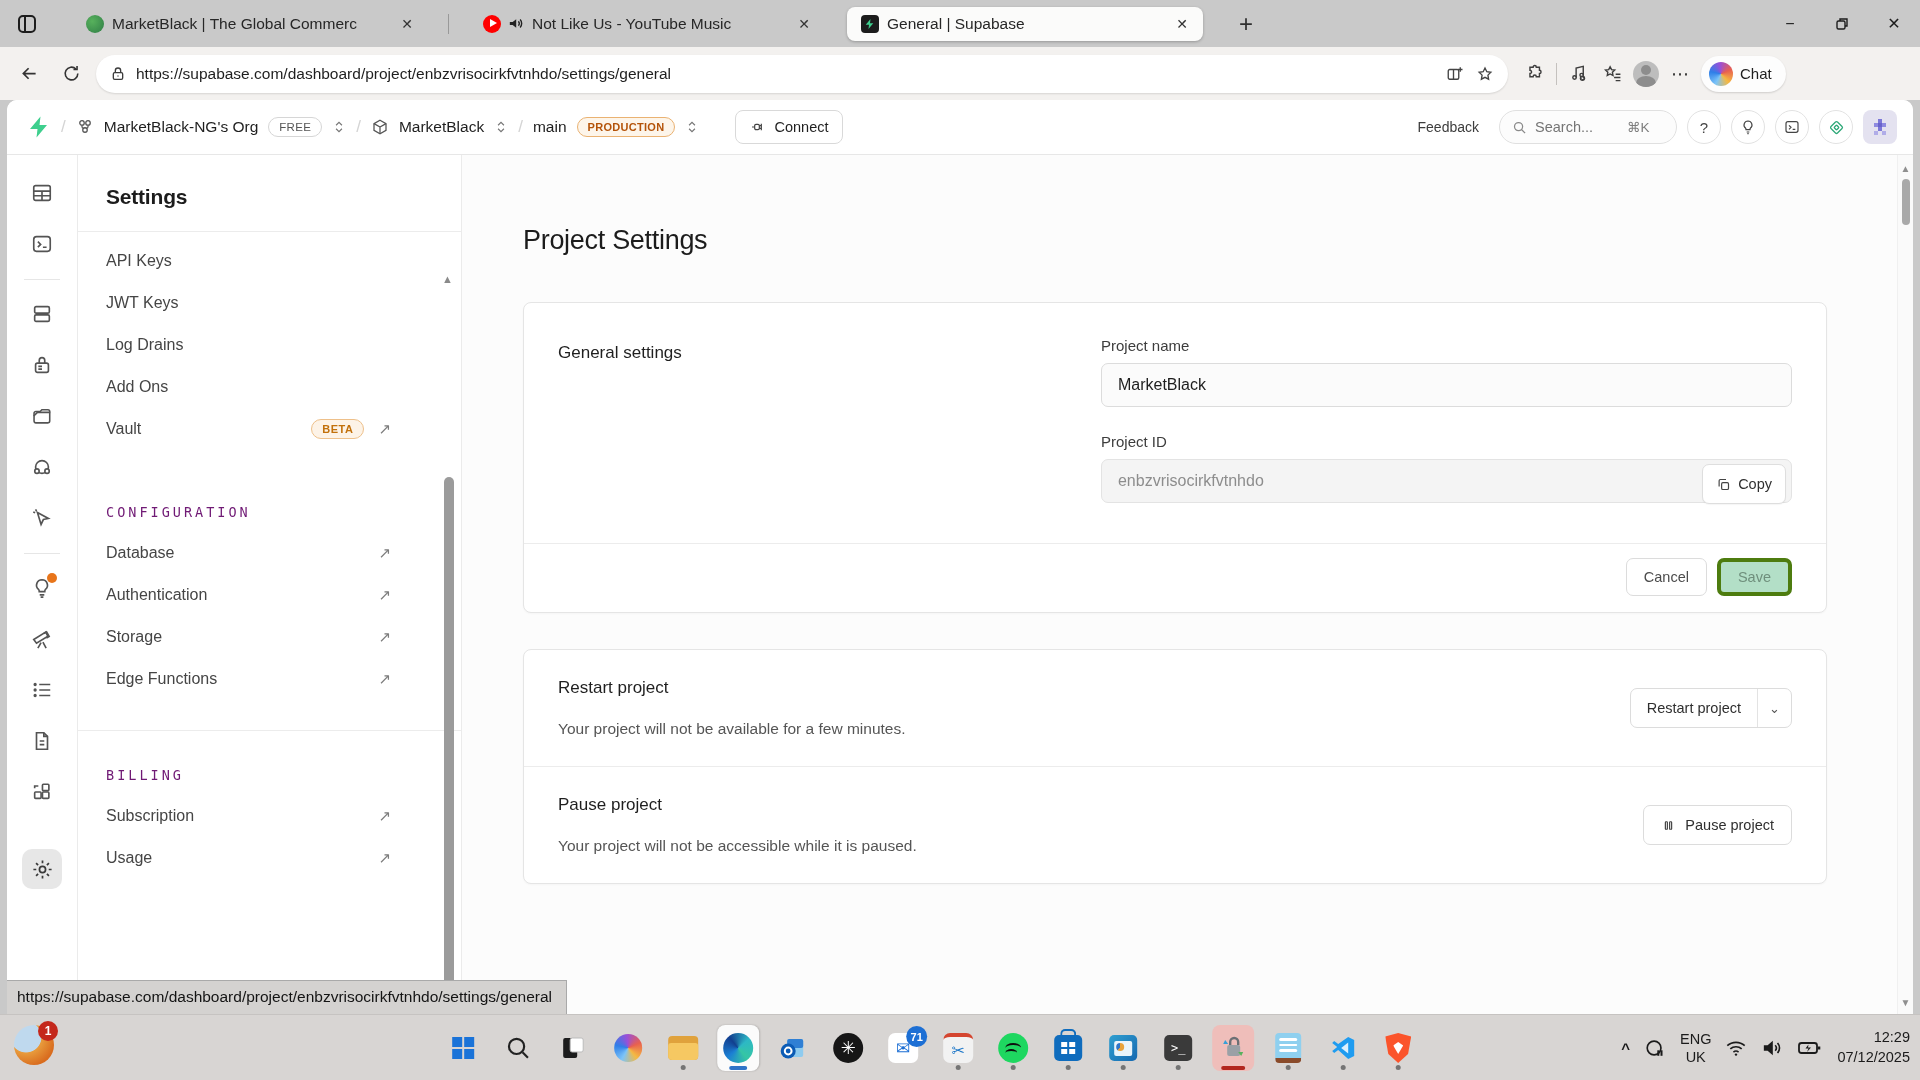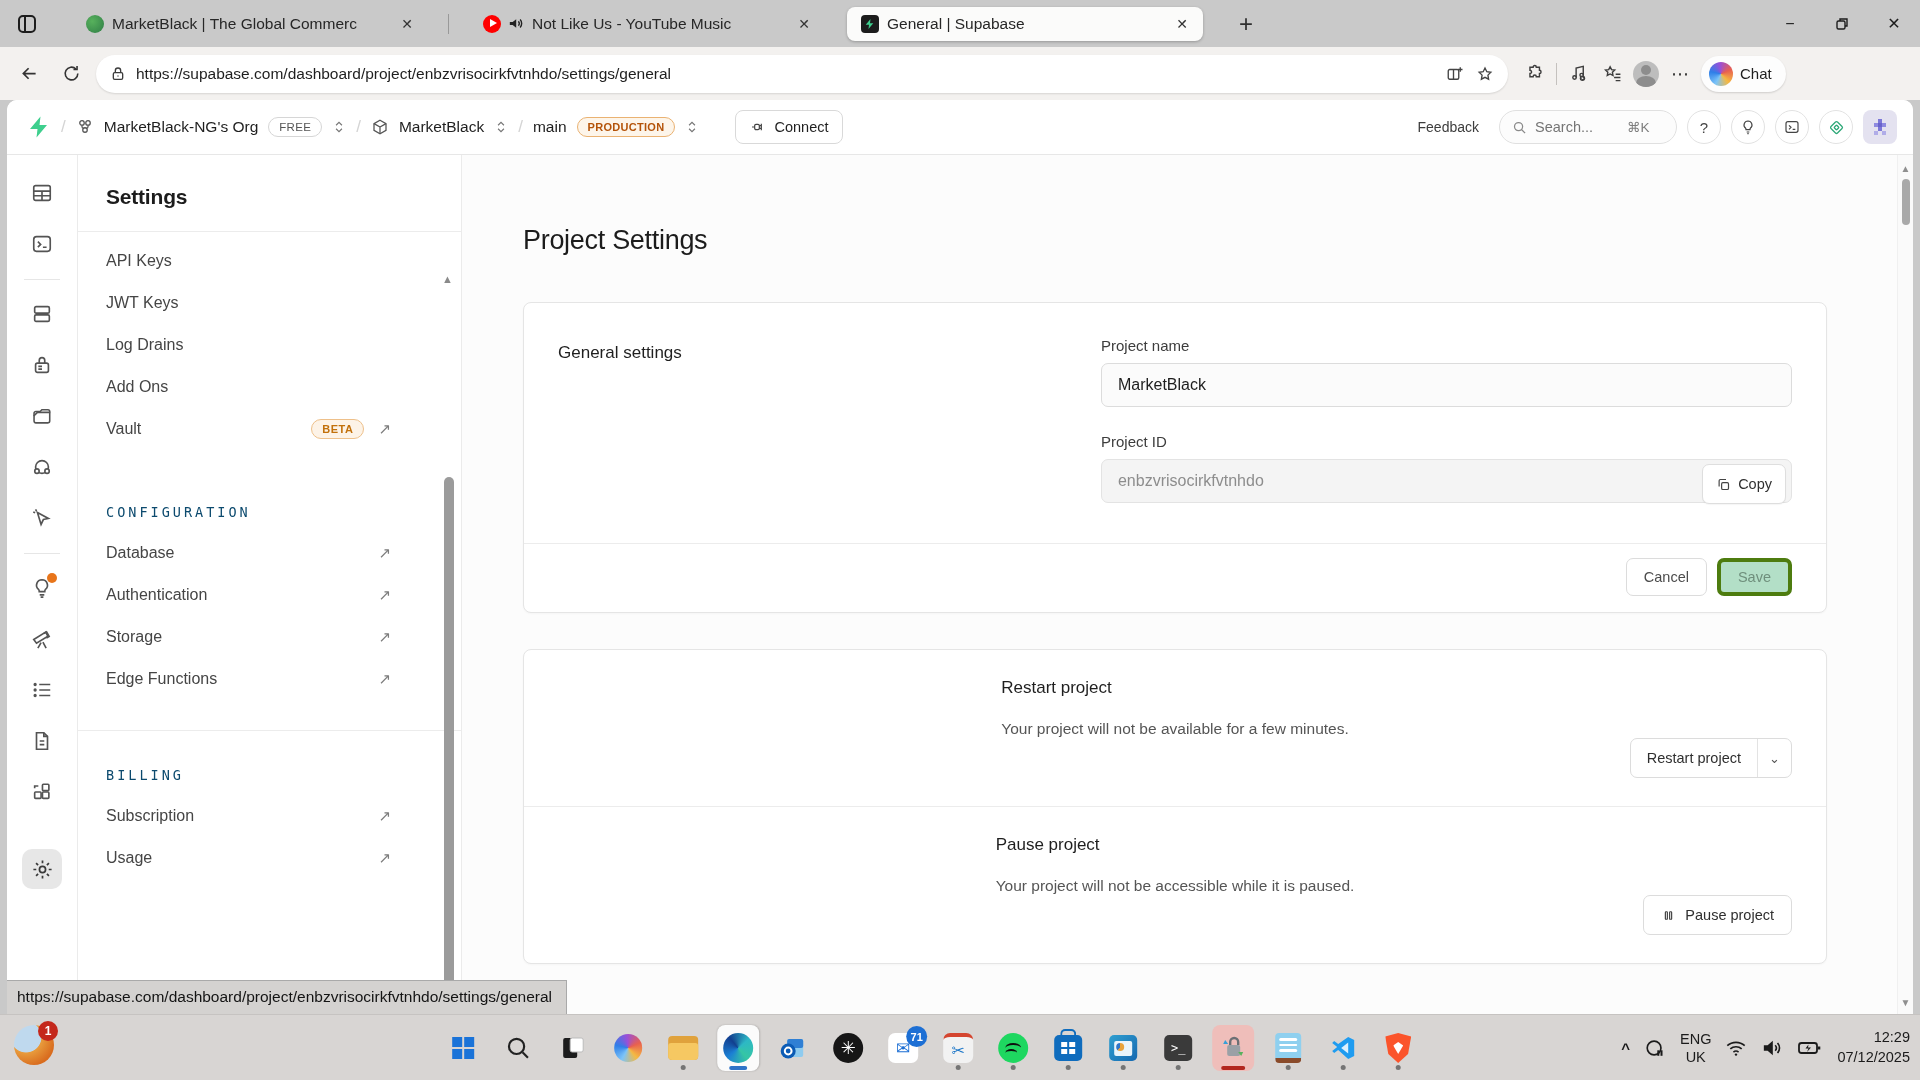--- a/index.html
+++ b/index.html
@@ -66,21 +66,21 @@
   .rail-div { width:36px; height:1px; background:#e6e6e6; margin:4px 0 14px; }
   .notif-dot { position:absolute; top:5px; right:5px; width:10px; height:10px; border-radius:50%; background:#e8751a; }
 
   
   .subnav { width:384px; border-right:1px solid #ebebeb; padding:30px 0 0 28px; position:relative; background:#fff; }
   .subnav h2 { font-size:21px; font-weight:700; color:#1c1c1c; letter-spacing:-.2px; }
   .subnav-div { height:1px; background:#ececec; margin:22px 0 8px -28px; }
   .nav-item { display:flex; align-items:center; height:42px; font-size:16px; color:#454545; padding-right:70px; }
   .nav-item .ext { margin-left:auto; color:#7c7c7c; font-size:15px; }
   .beta { margin-left:auto; margin-right:14px; font-size:11px; font-weight:700; color:#c2710c; border:1px solid #eec08a; background:#fdf3e7; padding:3px 10px; border-radius:999px; letter-spacing:.5px; }
-  .sect-label { font-family:"DejaVu Sans Mono", monospace; font-size:13.5px; color:#0c4a6e; letter-spacing:3px; margin:54px 0 12px; }
+  .sect-label { font-family:"DejaVu Sans Mono", monospace; font-size:13.5px; color:#701a75; letter-spacing:3px; margin:54px 0 12px; }
   .sect-label.billing { margin-top:36px; }
   .sn-scroll-up { position:absolute; right:8px; top:118px; color:#8a8a8a; font-size:11px; }
   .sn-thumb { position:absolute; right:7px; top:322px; bottom:0; width:10px; border-radius:6px 6px 0 0; background:#9b9b9b; }
 
   
   .main { flex:1; background:#fcfcfc; padding:70px 86px 0 61px; overflow:hidden; position:relative; }
   .main h1 { font-size:27px; font-weight:500; color:#1c1c1c; letter-spacing:-.3px; }
   .card { background:#fff; border:1px solid #e5e5e5; border-radius:8px; box-shadow:0 1px 2px rgba(0,0,0,.03); }
   .card.general { margin-top:46px; padding:34px 34px 0; }
   .gen-grid { display:flex; }
@@ -91,21 +91,21 @@
   .fld-wrap { position:relative; }
   .fld-input.readonly { background:#f4f4f4; color:#8d8d8d; border-color:#e3e3e3; }
   .copy-btn { position:absolute; right:6px; top:5px; height:40px; display:flex; align-items:center; gap:7px; background:#fff; border:1px solid #dedede; border-radius:7px; padding:0 13px; font-size:14.5px; color:#2f2f2f; box-shadow:0 1px 1px rgba(0,0,0,.04); }
   .mt26 { margin-top:26px; }
   .card-foot-div { height:1px; background:#ececec; margin:40px -34px 0; }
   .card-foot { display:flex; justify-content:flex-end; align-items:center; gap:10px; padding:14px 0 16px; }
   .btn { height:38px; border-radius:7px; font-size:14.5px; display:flex; align-items:center; justify-content:center; padding:0 17px; font-family:inherit; }
   .btn.cancel { background:#fff; border:1px solid #dcdcdc; color:#4c4c4c; }
   .btn.save { background:#b3dfc7; border:4px solid #4d7c0f; color:#6f8f7c; }
   .card.danger { margin-top:36px; }
-  .row { display:flex; align-items:center; padding:28px 34px;flex-direction:column; }
+  .row { display:flex; align-items:center; padding:28px 34px; }
   .row + .row { border-top:1px solid #ececec; }
   .row-txt .r-title { font-size:17px; font-weight:500; color:#1f1f1f; }
   .row-txt .r-desc { font-size:15.5px; color:#555; margin-top:22px; }
   .row-actions { margin-left:auto; display:flex; align-items:center; }
   .split-btn { display:flex; border:1px solid #dcdcdc; border-radius:7px; background:#fff; overflow:hidden; }
   .split-main { padding:0 16px; height:38px; display:flex; align-items:center; font-size:14.5px; color:#2f2f2f; }
   .split-arrow { width:34px; height:38px; border-left:1px solid #e3e3e3; display:flex; align-items:center; justify-content:center; color:#555; font-size:13px; }
   .pause-btn { display:flex; align-items:center; gap:9px; border:1px solid #dcdcdc; border-radius:7px; background:#fff; height:40px; padding:0 17px; font-size:14.5px; color:#2f2f2f; }
 
   

